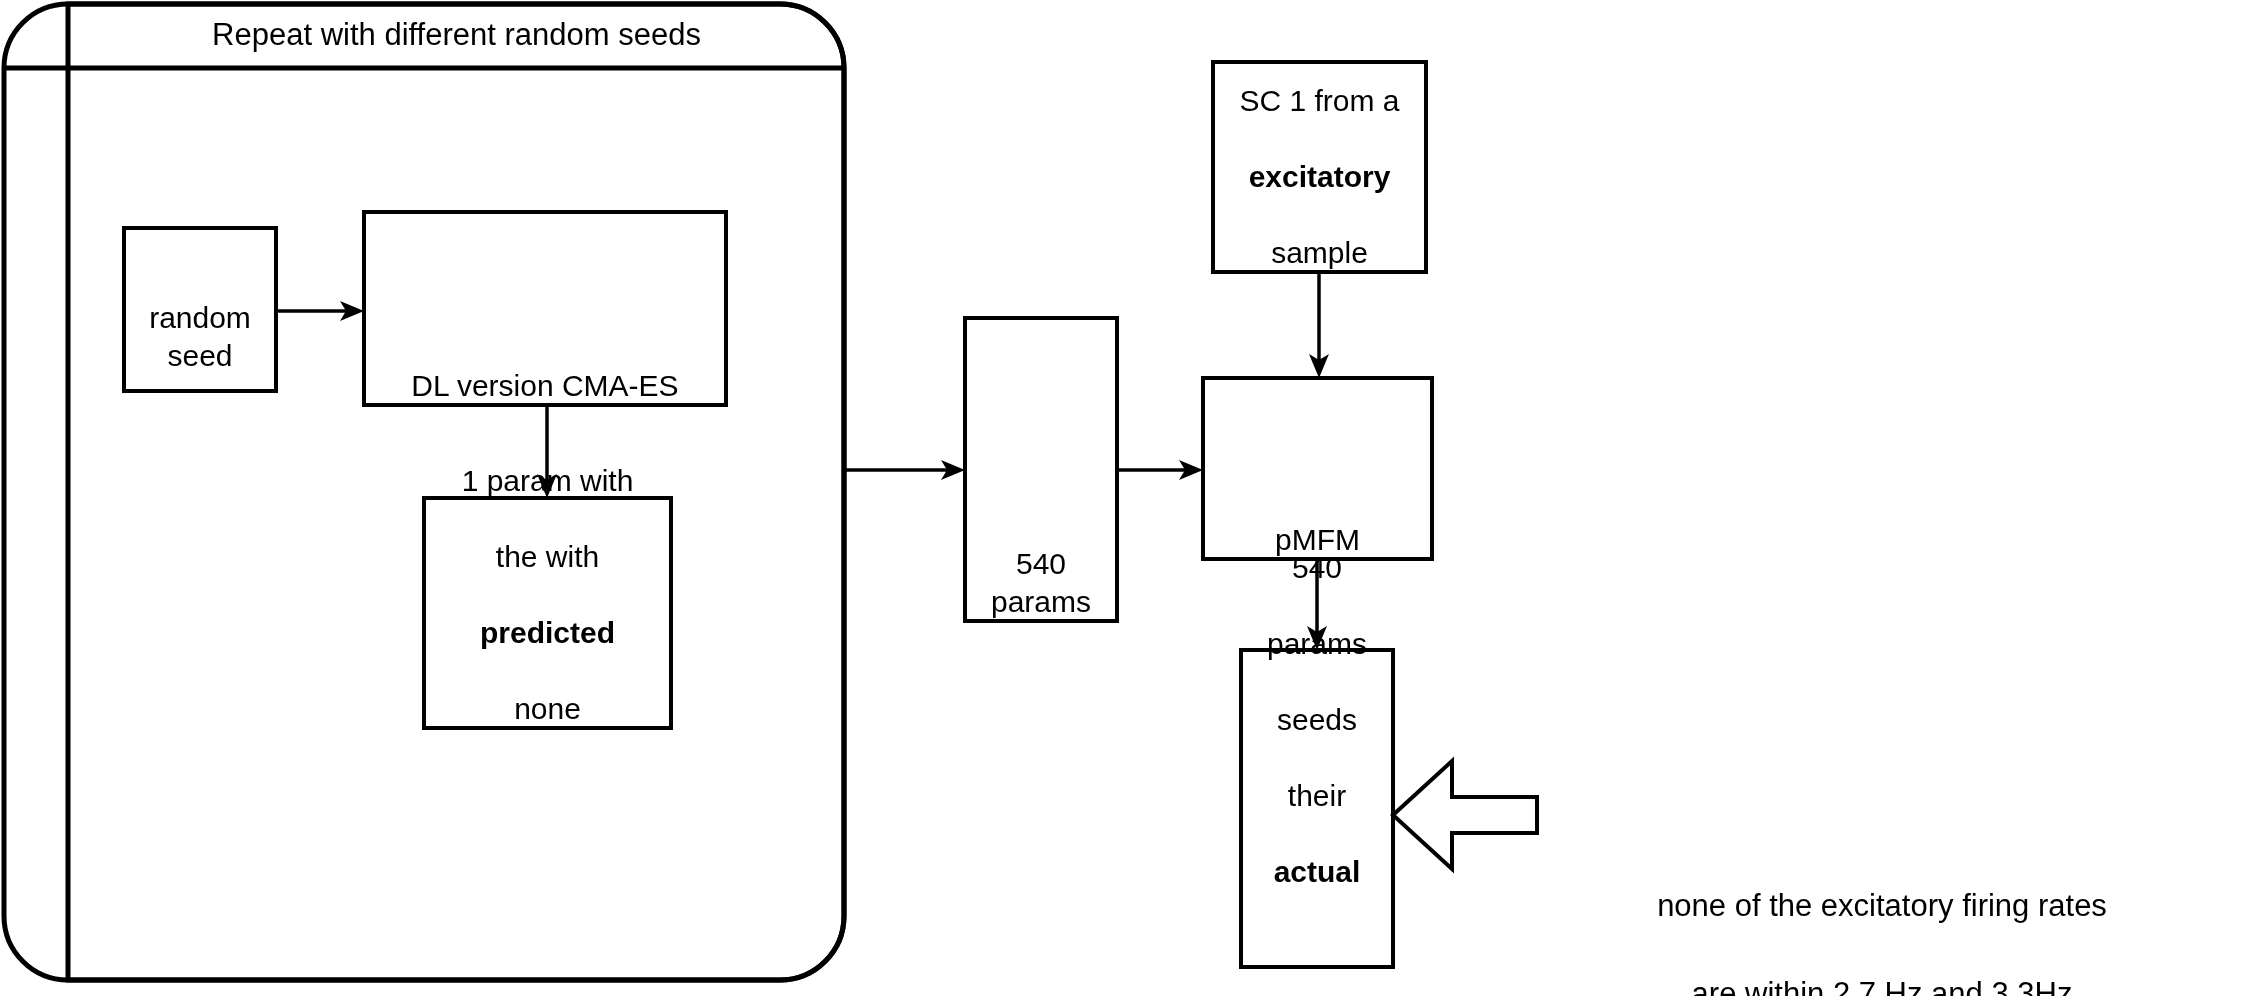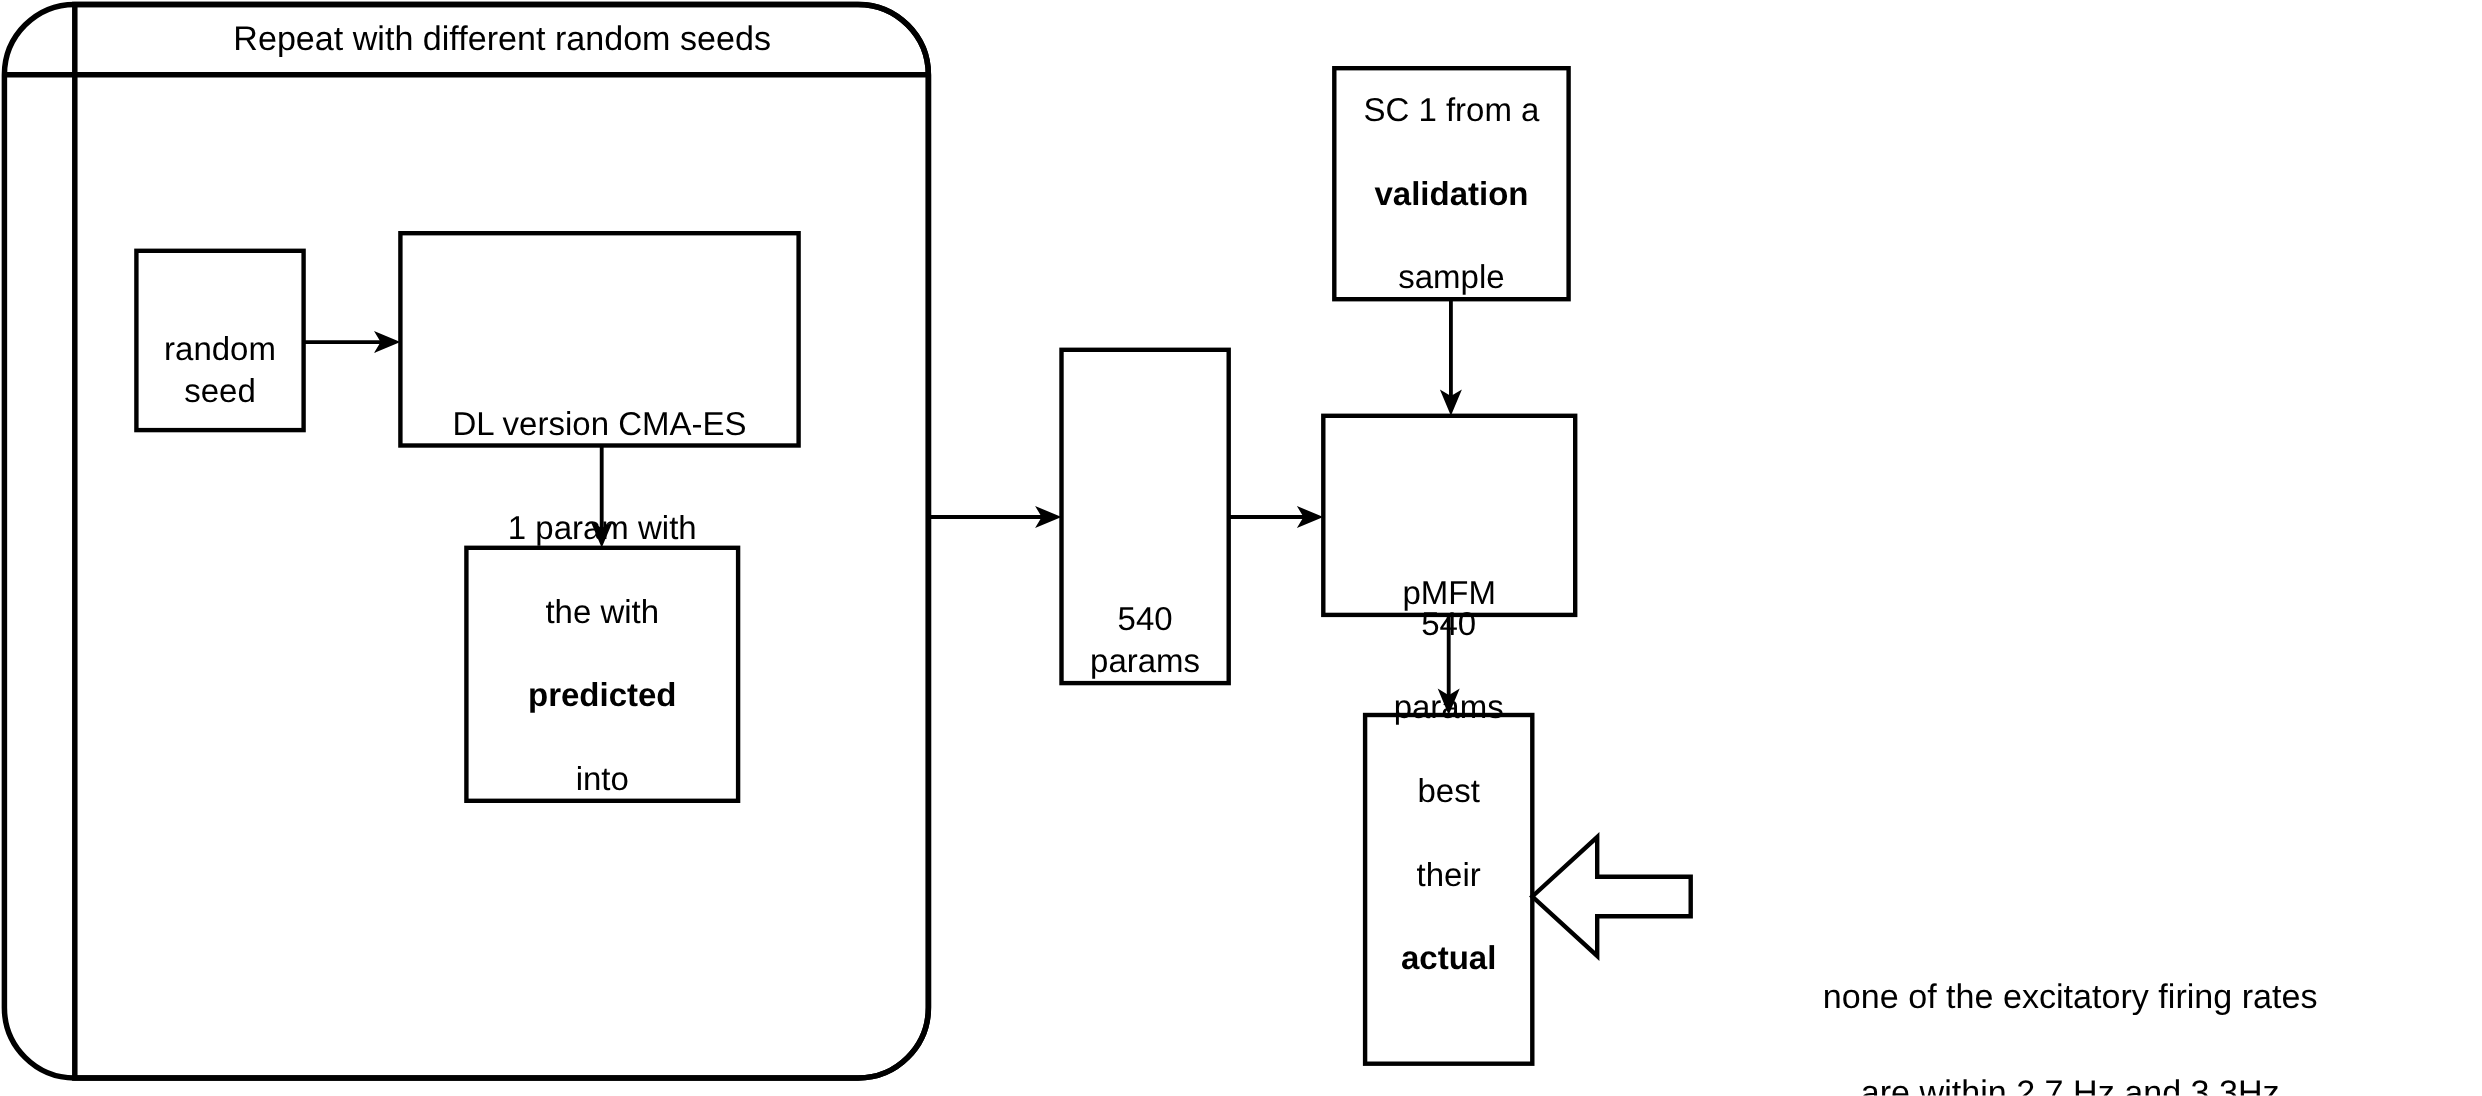--- a/index.html
+++ b/index.html
@@ -146,42 +146,42 @@
   <div class="lbl lbl-box" id="random-seed-label">random
 seed</div>
 
   <div class="lbl lbl-box" id="cmaes-label">DL version CMA-ES</div>
 
   <div class="lbl lbl-box" id="predicted-label">
     <div>
       <span>1 param with</span><br>
       <span>the with</span><br>
       <b>predicted</b><br>
-      <span>into</span>
+      <span>none</span>
     </div>
   </div>
 
   <div class="lbl lbl-box" id="params540-label">540
 params</div>
 
   <div class="lbl lbl-box" id="sc1-label">
     <div>
       <span>SC 1 from a</span><br>
-      <b>validation</b><br>
+      <b>excitatory</b><br>
       <span>sample</span>
     </div>
   </div>
 
   <div class="lbl lbl-box" id="pmfm-label">pMFM</div>
 
   <div class="lbl lbl-box" id="actual-label">
     <div>
       <span>540</span><br>
       <span>params</span><br>
-      <span>best</span><br>
+      <span>seeds</span><br>
       <span>their</span><br>
       <b>actual</b><br>
       
     </div>
   </div>
 
   <div class="lbl" id="annotation-label">
     <br>
     <span>none of the excitatory firing rates</span><br>
     <span>are within 2.7 Hz and 3.3Hz</span>

